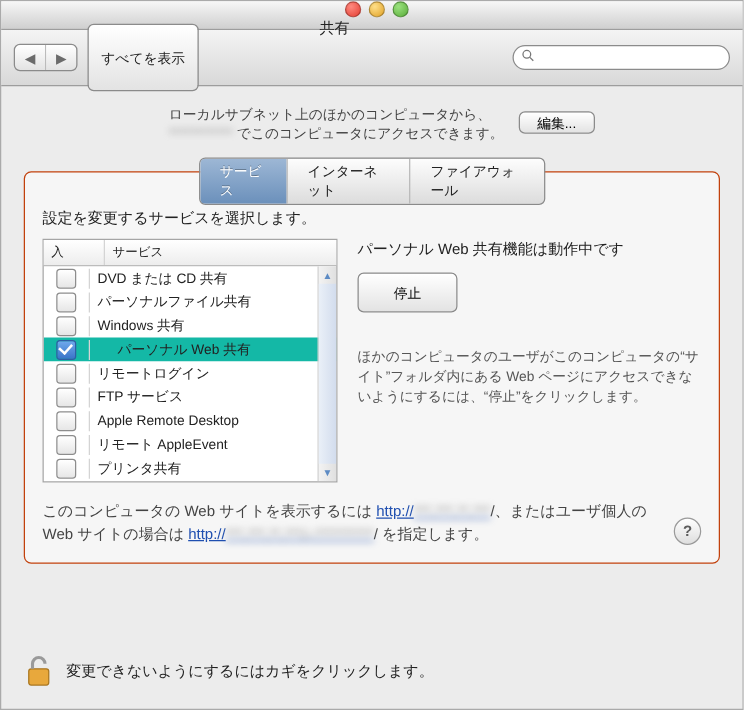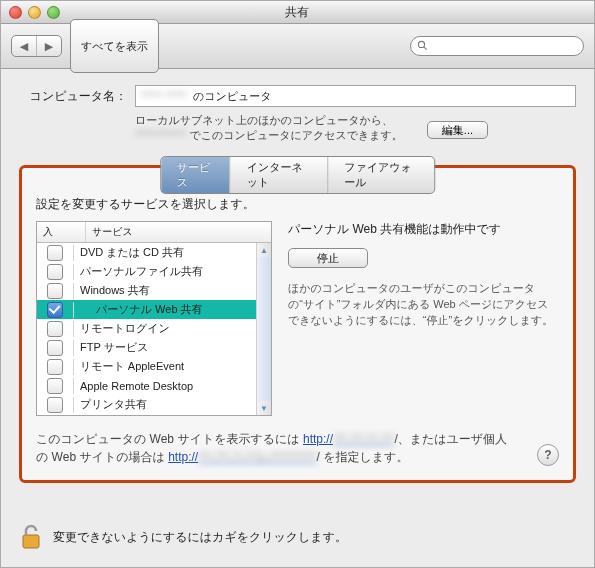--- a/index.html
+++ b/index.html
@@ -1,17 +1,17 @@
 <!DOCTYPE html>
 <html><head>
 <meta charset="utf-8">
 <style>
   html,body{margin:0;padding:0;font-family:"Lucida Grande","Hiragino Kaku Gothic Pro",sans-serif;font-size:11px;color:#222;}
   .window{width:595px;height:568px;background:#ececec;border:1px solid #aaa;box-sizing:border-box;position:relative;}
-  .titlebar{height:22px;background:linear-gradient(#f7f7f7,#cfcfcf);border-bottom:1px solid #9d9d9d;display:flex;align-items:center;}
+  .titlebar{height:22px;background:linear-gradient(#f7f7f7,#cfcfcf);border-bottom:1px solid #9d9d9d;display:flex;align-items:center;flex-direction:column;}
   .traffic{display:flex;gap:6px;margin-left:8px;}
   .dot{width:11px;height:11px;border-radius:50%;border:1px solid rgba(0,0,0,.25);}
   .dot.red{background:radial-gradient(circle at 35% 30%,#ff8a80,#e33e32);}
   .dot.yellow{background:radial-gradient(circle at 35% 30%,#ffe08a,#e0a126);}
   .dot.green{background:radial-gradient(circle at 35% 30%,#9be27f,#5aad3a);}
   .title{flex:1;text-align:center;font-size:12px;margin-left:-60px;}
   .toolbar{height:44px;background:linear-gradient(#f4f4f4,#d8d8d8);border-bottom:1px solid #9d9d9d;display:flex;align-items:center;padding:0 10px;gap:8px;}
   .pillbtn{background:linear-gradient(#ffffff,#e3e3e3);border:1px solid #8b8b8b;border-radius:5px;box-shadow:0 1px 0 rgba(255,255,255,.6) inset;}
   .navgroup{display:flex;}
   .navbtn{width:24px;height:20px;display:flex;align-items:center;justify-content:center;font-size:11px;color:#6b6b6b;}
@@ -20,23 +20,23 @@
   .showall{height:20px;font-size:11px;padding:16px 10px;display:flex;align-items:center;}
   .search{margin-left:auto;display:flex;align-items:center;background:#fff;border:1px solid #8b8b8b;border-radius:11px;height:18px;width:160px;padding:0 6px;gap:4px;}
   .search svg{width:11px;height:11px;fill:#777;}
   .search input{border:none;outline:none;font-size:11px;flex:1;background:transparent;}
   .content{padding:16px 18px 12px 18px;}
   .row{display:flex;align-items:center;margin-bottom:6px;}
   .label{font-size:12px;width:108px;text-align:right;margin-right:8px;}
   .namefield{display:flex;align-items:center;background:#fff;border:1px solid #a5a5a5;height:20px;flex:1;padding:0 5px;gap:6px;}
   .blur{filter:blur(3px);color:#999;}
   .subtext{margin-left:116px;font-size:11px;color:#444;line-height:15px;}
-  .editwrap{display:flex;align-items:center;gap:12px;}
+  .editwrap{display:flex;align-items:flex-start;}
   .editbtn{height:18px;font-size:11px;padding:0 14px;margin-left:12px;margin-top:4px;}
-  .panel{margin-top:22px;border:3px solid #c2410c;border-radius:6px;background:#f6f6f6;padding:28px 14px 14px 14px;position:relative;}
+  .panel{margin-top:22px;border:1px solid #c2410c;border-radius:6px;background:#f6f6f6;padding:28px 14px 14px 14px;position:relative;}
   .tabs{position:absolute;top:-12px;left:50%;transform:translateX(-50%);display:flex;background:linear-gradient(#fdfdfd,#dcdcdc);border:1px solid #8a8a8a;border-radius:5px;overflow:hidden;}
   .tab{font-size:11px;padding:3px 16px;border-right:1px solid #b8b8b8;}
   .tab:last-child{border-right:none;}
   .tab.active{background:linear-gradient(#9db7d5,#6b90bb);color:#fff;text-shadow:0 -1px 0 rgba(0,0,0,.3);}
   .panel-inner{display:flex;gap:16px;}
   .heading{font-size:12px;margin-bottom:8px;}
   .listbox{border:1px solid #a5a5a5;background:#fff;width:234px;}
   .list-h{display:flex;background:linear-gradient(#fff,#ededed);border-bottom:1px solid #bcbcbc;font-size:10px;}
   .col-on{width:36px;border-right:1px solid #d4d4d4;padding:3px 6px;}
   .col-name{flex:1;padding:3px 6px;}
@@ -46,21 +46,21 @@
   .li .col-name{display:flex;align-items:center;}
   .li.sel{background:#14b8a6;gap:16px;}
   .cbwrap{width:14px;height:14px;border:1px solid #8d8d8d;border-radius:3px;background:linear-gradient(#fff,#e6e6e6);position:relative;}
   .cbwrap.checked{background:linear-gradient(#6fa9ec,#3a74c8);border-color:#2f5ea3;}
   .cbwrap.checked::after{content:"";position:absolute;left:3px;top:0px;width:5px;height:8px;border:solid #fff;border-width:0 2px 2px 0;transform:rotate(42deg);}
   .scrollbar{position:absolute;right:0;top:0;bottom:0;width:14px;border-left:1px solid #cfcfcf;background:linear-gradient(90deg,#f3f3f3,#e0e0e0);display:flex;flex-direction:column;}
   .sarrow{height:14px;display:flex;align-items:center;justify-content:center;font-size:8px;color:#5d8bc4;}
   .strack{flex:1;background:linear-gradient(90deg,#eaf0f8,#d2dced);}
   .right{flex:1;font-size:11px;}
   .status{font-size:12px;margin-bottom:10px;}
-  .stopbtn{height:20px;font-size:11px;padding:0 28px;margin-bottom:12px;}
+  .stopbtn{height:32px;font-size:11px;padding:0 28px;margin-bottom:28px;}
   .desc{color:#555;line-height:16px;}
   .footer{margin-top:14px;font-size:12px;color:#444;line-height:18px;display:flex;align-items:flex-end;gap:20px;}
   .footer .ftext{flex:1;}
   .link{color:#1f4fb0;text-decoration:underline;}
   .help{width:20px;height:20px;border-radius:50%;border:1px solid #9a9a9a;background:linear-gradient(#fff,#dedede);display:flex;align-items:center;justify-content:center;color:#5d5d5d;font-weight:bold;flex-shrink:0;}
   .lockline{position:absolute;left:18px;bottom:14px;display:flex;align-items:center;gap:10px;font-size:12px;}
   .lock-icon svg{width:24px;height:28px;}
 </style>
 </head>
 <body>
@@ -88,27 +88,20 @@
             <circle cx="6.5" cy="6.5" r="4.5" fill="none" stroke="#777" stroke-width="1.5"></circle>
             <line x1="10" y1="10" x2="14" y2="14" stroke="#777" stroke-width="1.5"></line>
           </svg>
       </span>
       <input type="text" placeholder="" style="">
     </div>
   </div>
 
   <div class="content">
 
-    <div class="row">
-      <div class="label">コンピュータ名：</div>
-      <div class="namefield">
-        <span class="blur">***** *****</span>
-        <span> のコンピュータ</span>
-      </div>
-    </div>
     <div class="editwrap">
       <div class="subtext">
         <span>ローカルサブネット上のほかのコンピュータから、</span><br>
         <span class="blur">************</span><span> でこのコンピュータにアクセスできます。</span>
       </div>
       <button class="pillbtn editbtn">編集...</button>
     </div>
 
     <div class="panel">
       <div class="tabs">
@@ -160,27 +153,27 @@
                 <div class="li">
                   <div class="col-on">
                     <div class="cbwrap"></div>
                   </div>
                   <div class="col-name">FTP サービス</div>
                 </div>
                 <div class="li">
                   <div class="col-on">
                     <div class="cbwrap"></div>
                   </div>
+                  <div class="col-name">Apple Remote Desktop</div>
+                </div>
+                <div class="li">
+                  <div class="col-on">
+                    <div class="cbwrap"></div>
+                  </div>
                   <div class="col-name">リモート AppleEvent</div>
-                </div>
-                <div class="li">
-                  <div class="col-on">
-                    <div class="cbwrap"></div>
-                  </div>
-                  <div class="col-name">Apple Remote Desktop</div>
                 </div>
                 <div class="li">
                   <div class="col-on">
                     <div class="cbwrap"></div>
                   </div>
                   <div class="col-name">プリンタ共有</div>
                 </div>
               </div>
             <div class="scrollbar">
               <div class="sarrow">▲</div>

